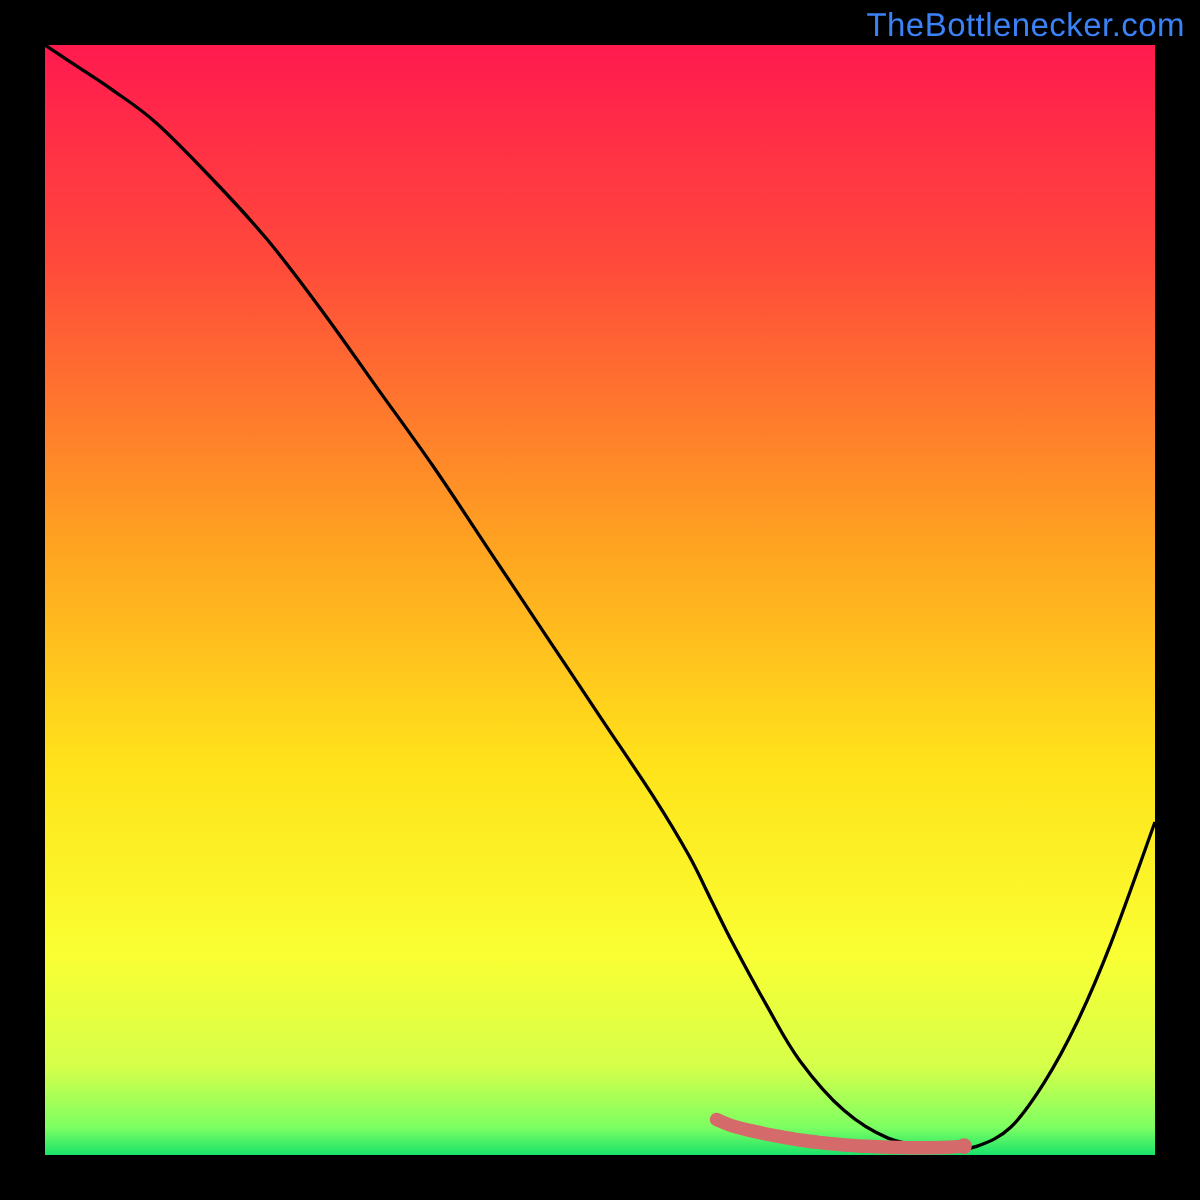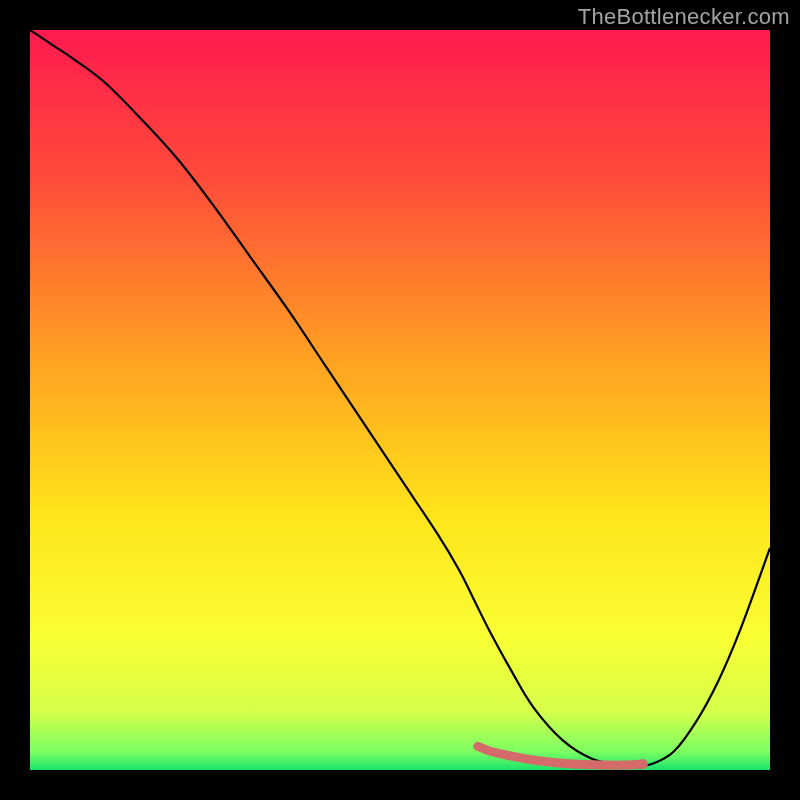--- a/index.html
+++ b/index.html
@@ -14,21 +14,21 @@
   .frame {
     position: relative;
     width: 800px;
     height: 800px;
     background: #000;
   }
   .attribution {
     position: absolute;
     top: 4px;
     right: 10px;
-    color: #a3a3a3;
+    color: #3b82f6;
     font-size: 22px;
     font-weight: 400;
     letter-spacing: 0.3px;
     z-index: 5;
   }
   .plot {
     position: absolute;
     left: 30px;
     top: 30px;
     width: 740px;

